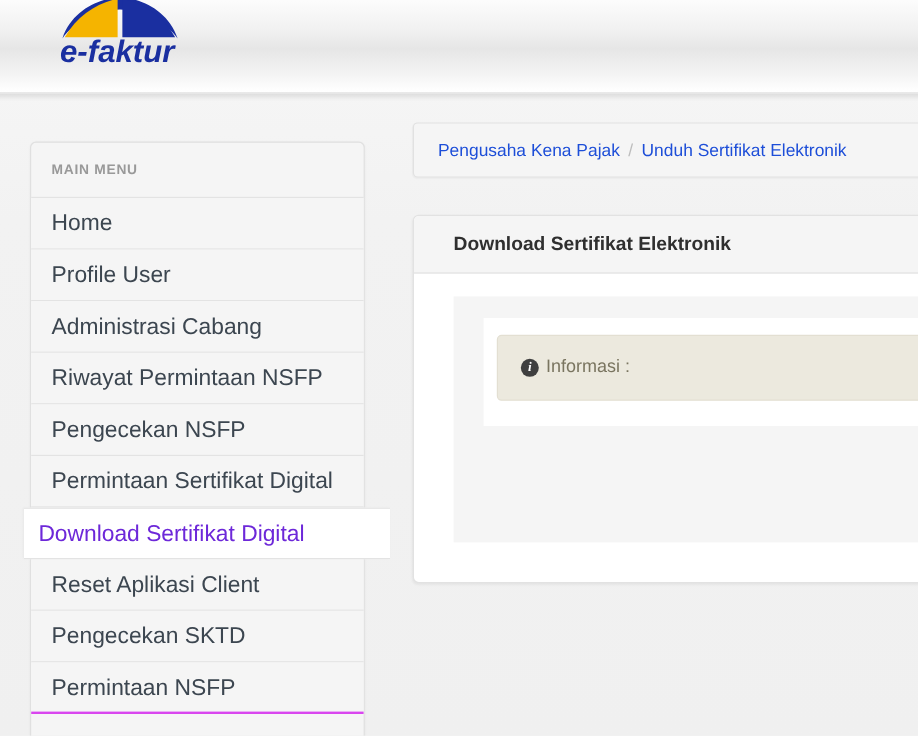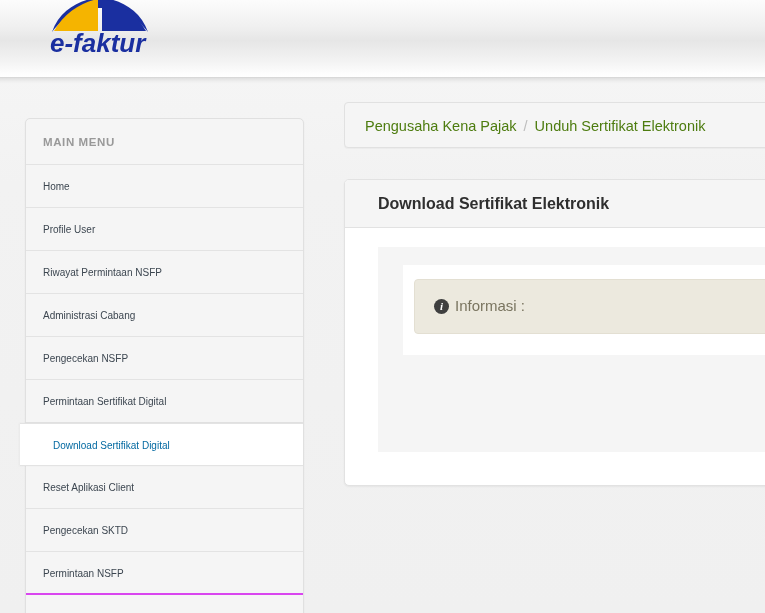--- a/index.html
+++ b/index.html
@@ -79,39 +79,39 @@
   }
   .menu-list {
     list-style: none;
     margin: 0;
     padding: 0;
   }
   .menu-item {
     height: 43px;
     line-height: 43px;
     padding-left: 17px;
-    font-size: 10px;
+    font-size: 19px;
     color: #3c4650;
     border-bottom: 1px solid #e3e3e3;
     box-sizing: border-box;
     background: #f5f5f5;
     position: relative;
     cursor: pointer;
     white-space: nowrap;
   }
   .menu-item:last-child { border-bottom: 2px solid #d946ef; }
   .menu-item.active {
     background: #ffffff;
     margin-left: -6px;
-    padding-left: 33px;
-    width: 283px;
+    padding-left: 12px;
+    width: 305px;
     border-top: 1px solid #e3e3e3;
     border-bottom: 1px solid #e3e3e3;
     border-left: none;
-    color: #0369a1;
+    color: #6d28d9;
     z-index: 3;
     box-shadow: -1px 0 2px rgba(0,0,0,0.04);
   }
 
   
   .content {
     position: absolute;
     left: 344px;
     top: 102px;
     width: 435px;
@@ -122,21 +122,21 @@
     background: #f5f5f5;
     border: 1px solid #e1e1e1;
     border-radius: 4px;
     box-sizing: border-box;
     padding-left: 20px;
     font-size: 14.5px;
     color: #7b7b7b;
     white-space: nowrap;
     box-shadow: 0 1px 1px rgba(0,0,0,0.03);
   }
-  .breadcrumb .crumb { color: #4d7c0f; }
+  .breadcrumb .crumb { color: #1d4ed8; }
   .breadcrumb .sep { color: #bdbdbd; padding: 0 7px; }
 
   .panel {
     margin-top: 31px;
     background: #ffffff;
     border: 1px solid #e2e2e2;
     border-radius: 5px;
     box-sizing: border-box;
     box-shadow: 0 1px 2px rgba(0,0,0,0.05);
     overflow: hidden;
@@ -215,22 +215,22 @@
       <text x="4" y="56" font-family="'Liberation Sans', sans-serif" font-size="26" font-weight="bold" font-style="italic" fill="#1a2fa0">e-faktur</text>
     </svg>
   </div>
 </div>
 
 <div class="sidebar">
   <div class="menu-header">MAIN MENU</div>
   <ul class="menu-list">
     <li class="menu-item">Home</li>
     <li class="menu-item">Profile User</li>
+    <li class="menu-item">Administrasi Cabang</li>
     <li class="menu-item">Riwayat Permintaan NSFP</li>
-    <li class="menu-item">Administrasi Cabang</li>
     <li class="menu-item">Pengecekan NSFP</li>
     <li class="menu-item">Permintaan Sertifikat Digital</li>
     <li class="menu-item active">Download Sertifikat Digital</li>
     <li class="menu-item">Reset Aplikasi Client</li>
     <li class="menu-item">Pengecekan SKTD</li>
     <li class="menu-item">Permintaan NSFP</li>
   </ul>
 </div>
 
 <div class="content">

